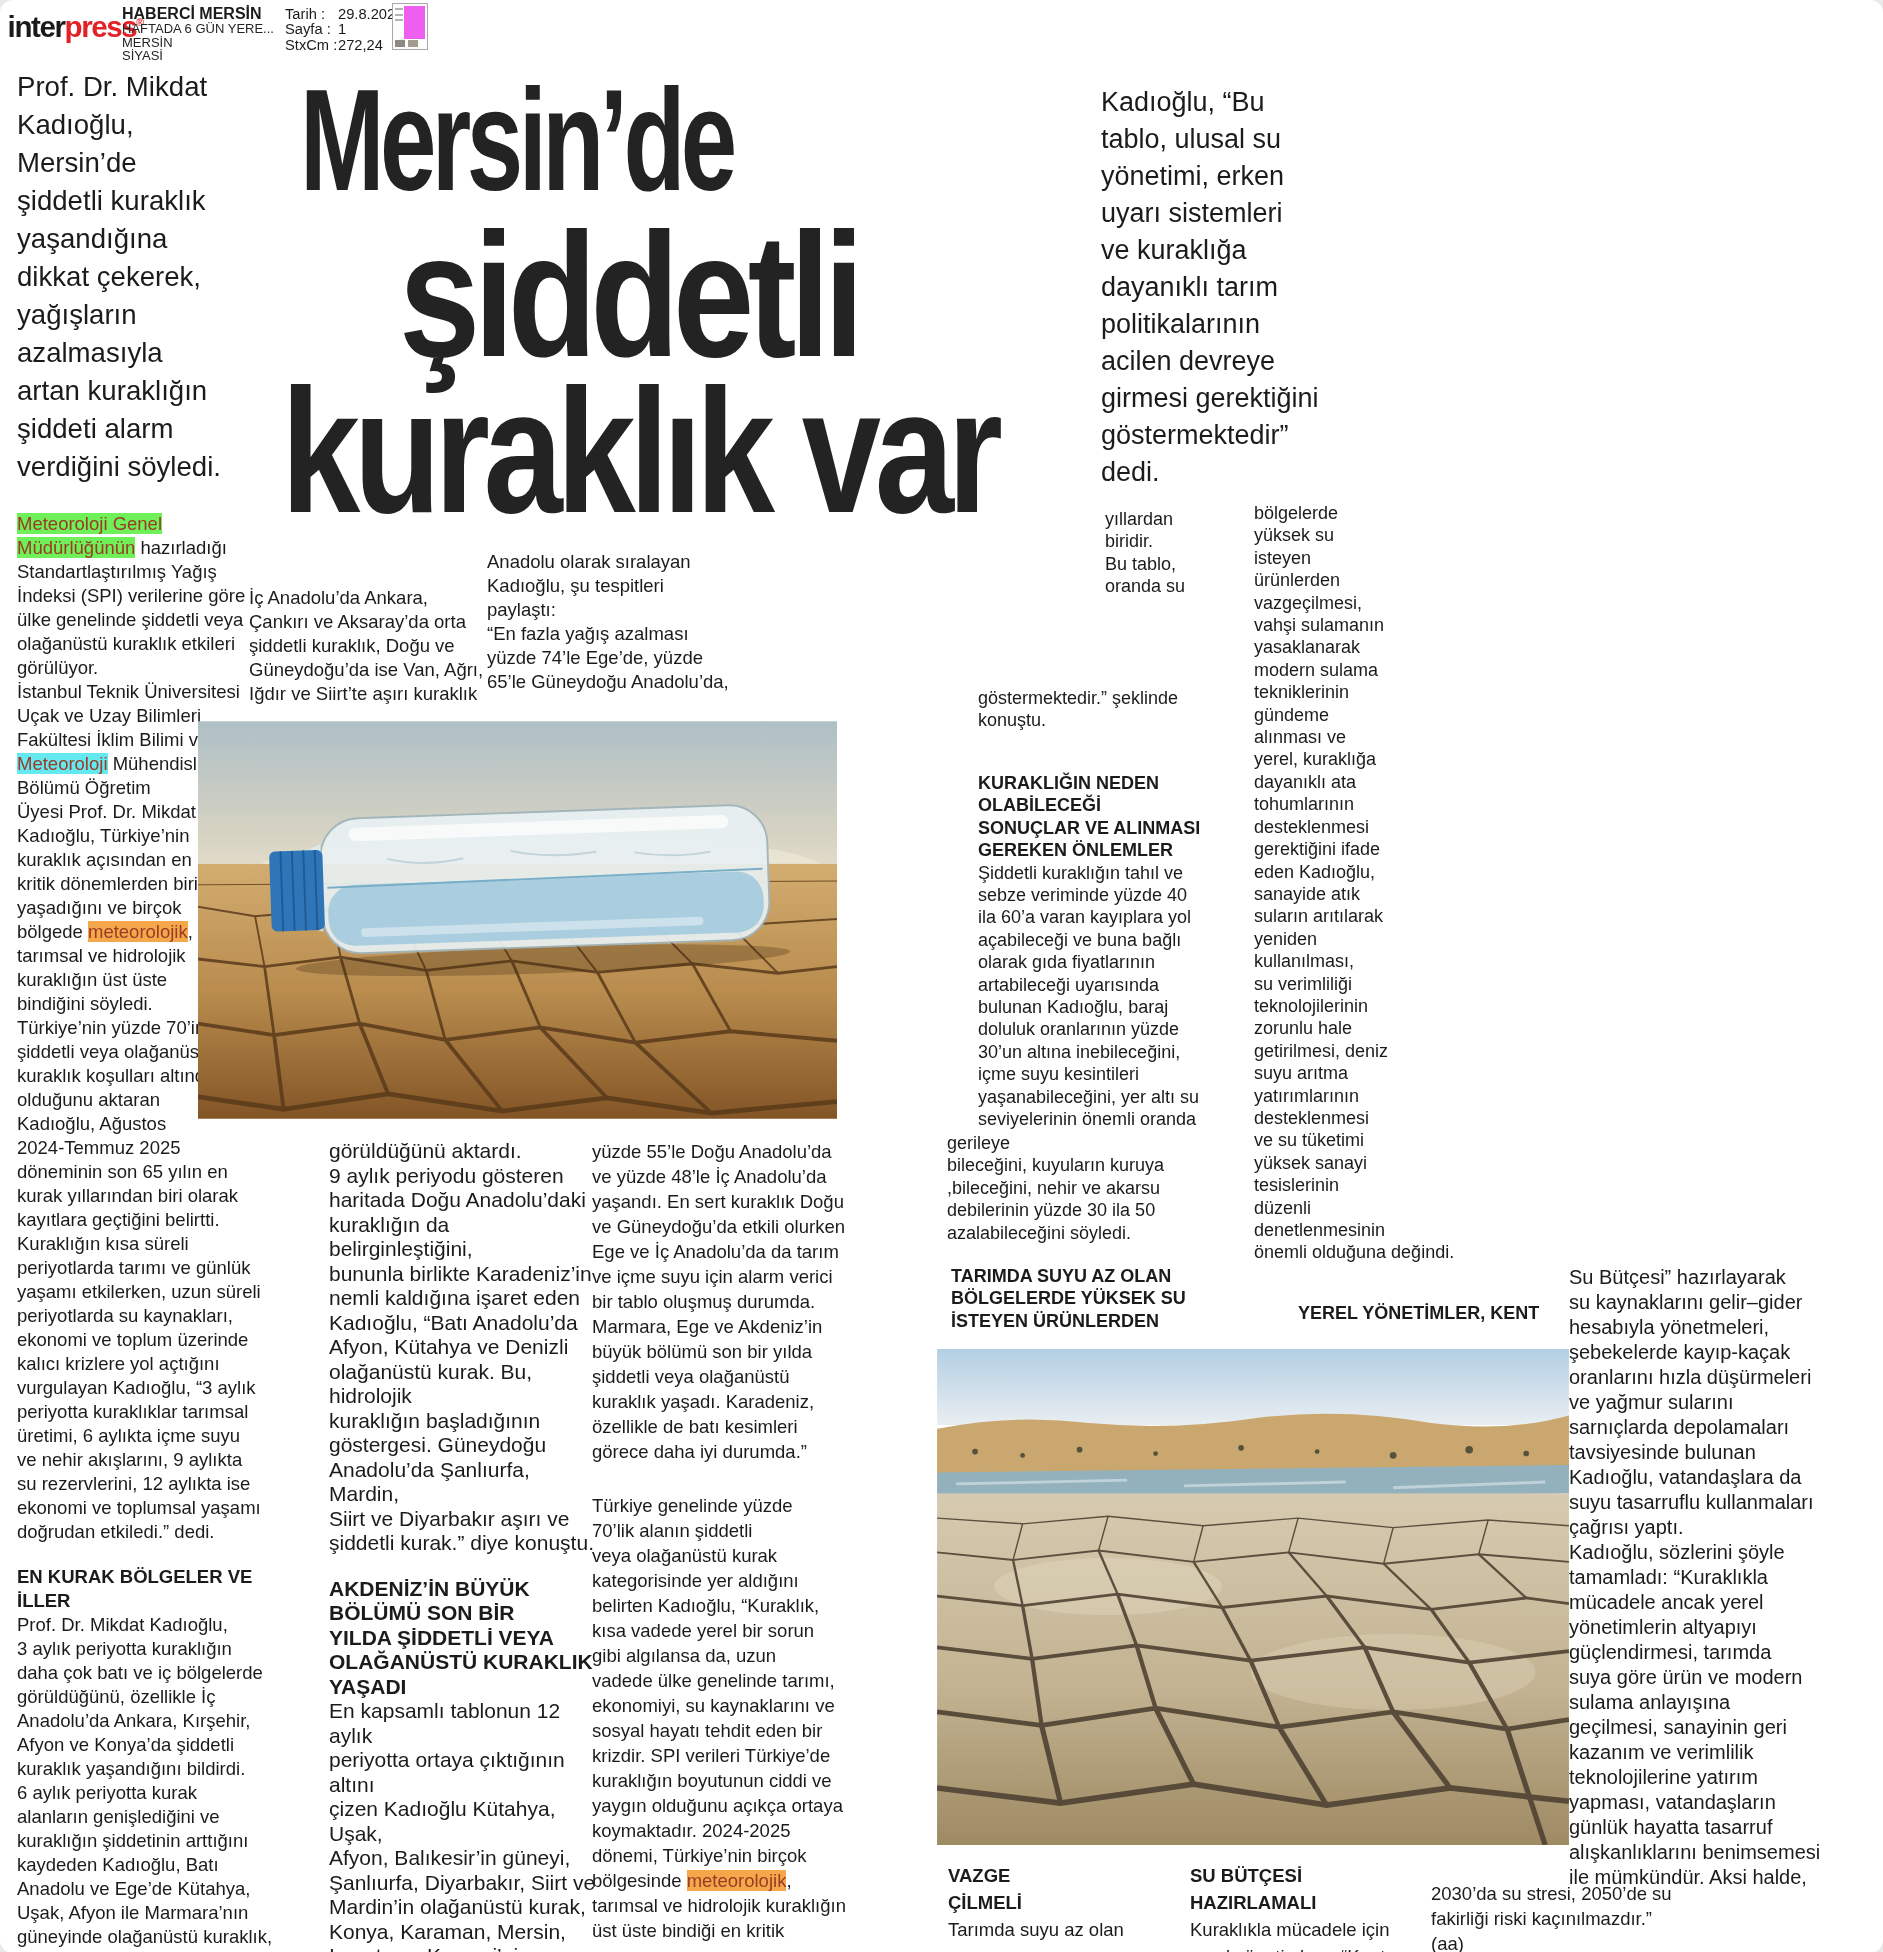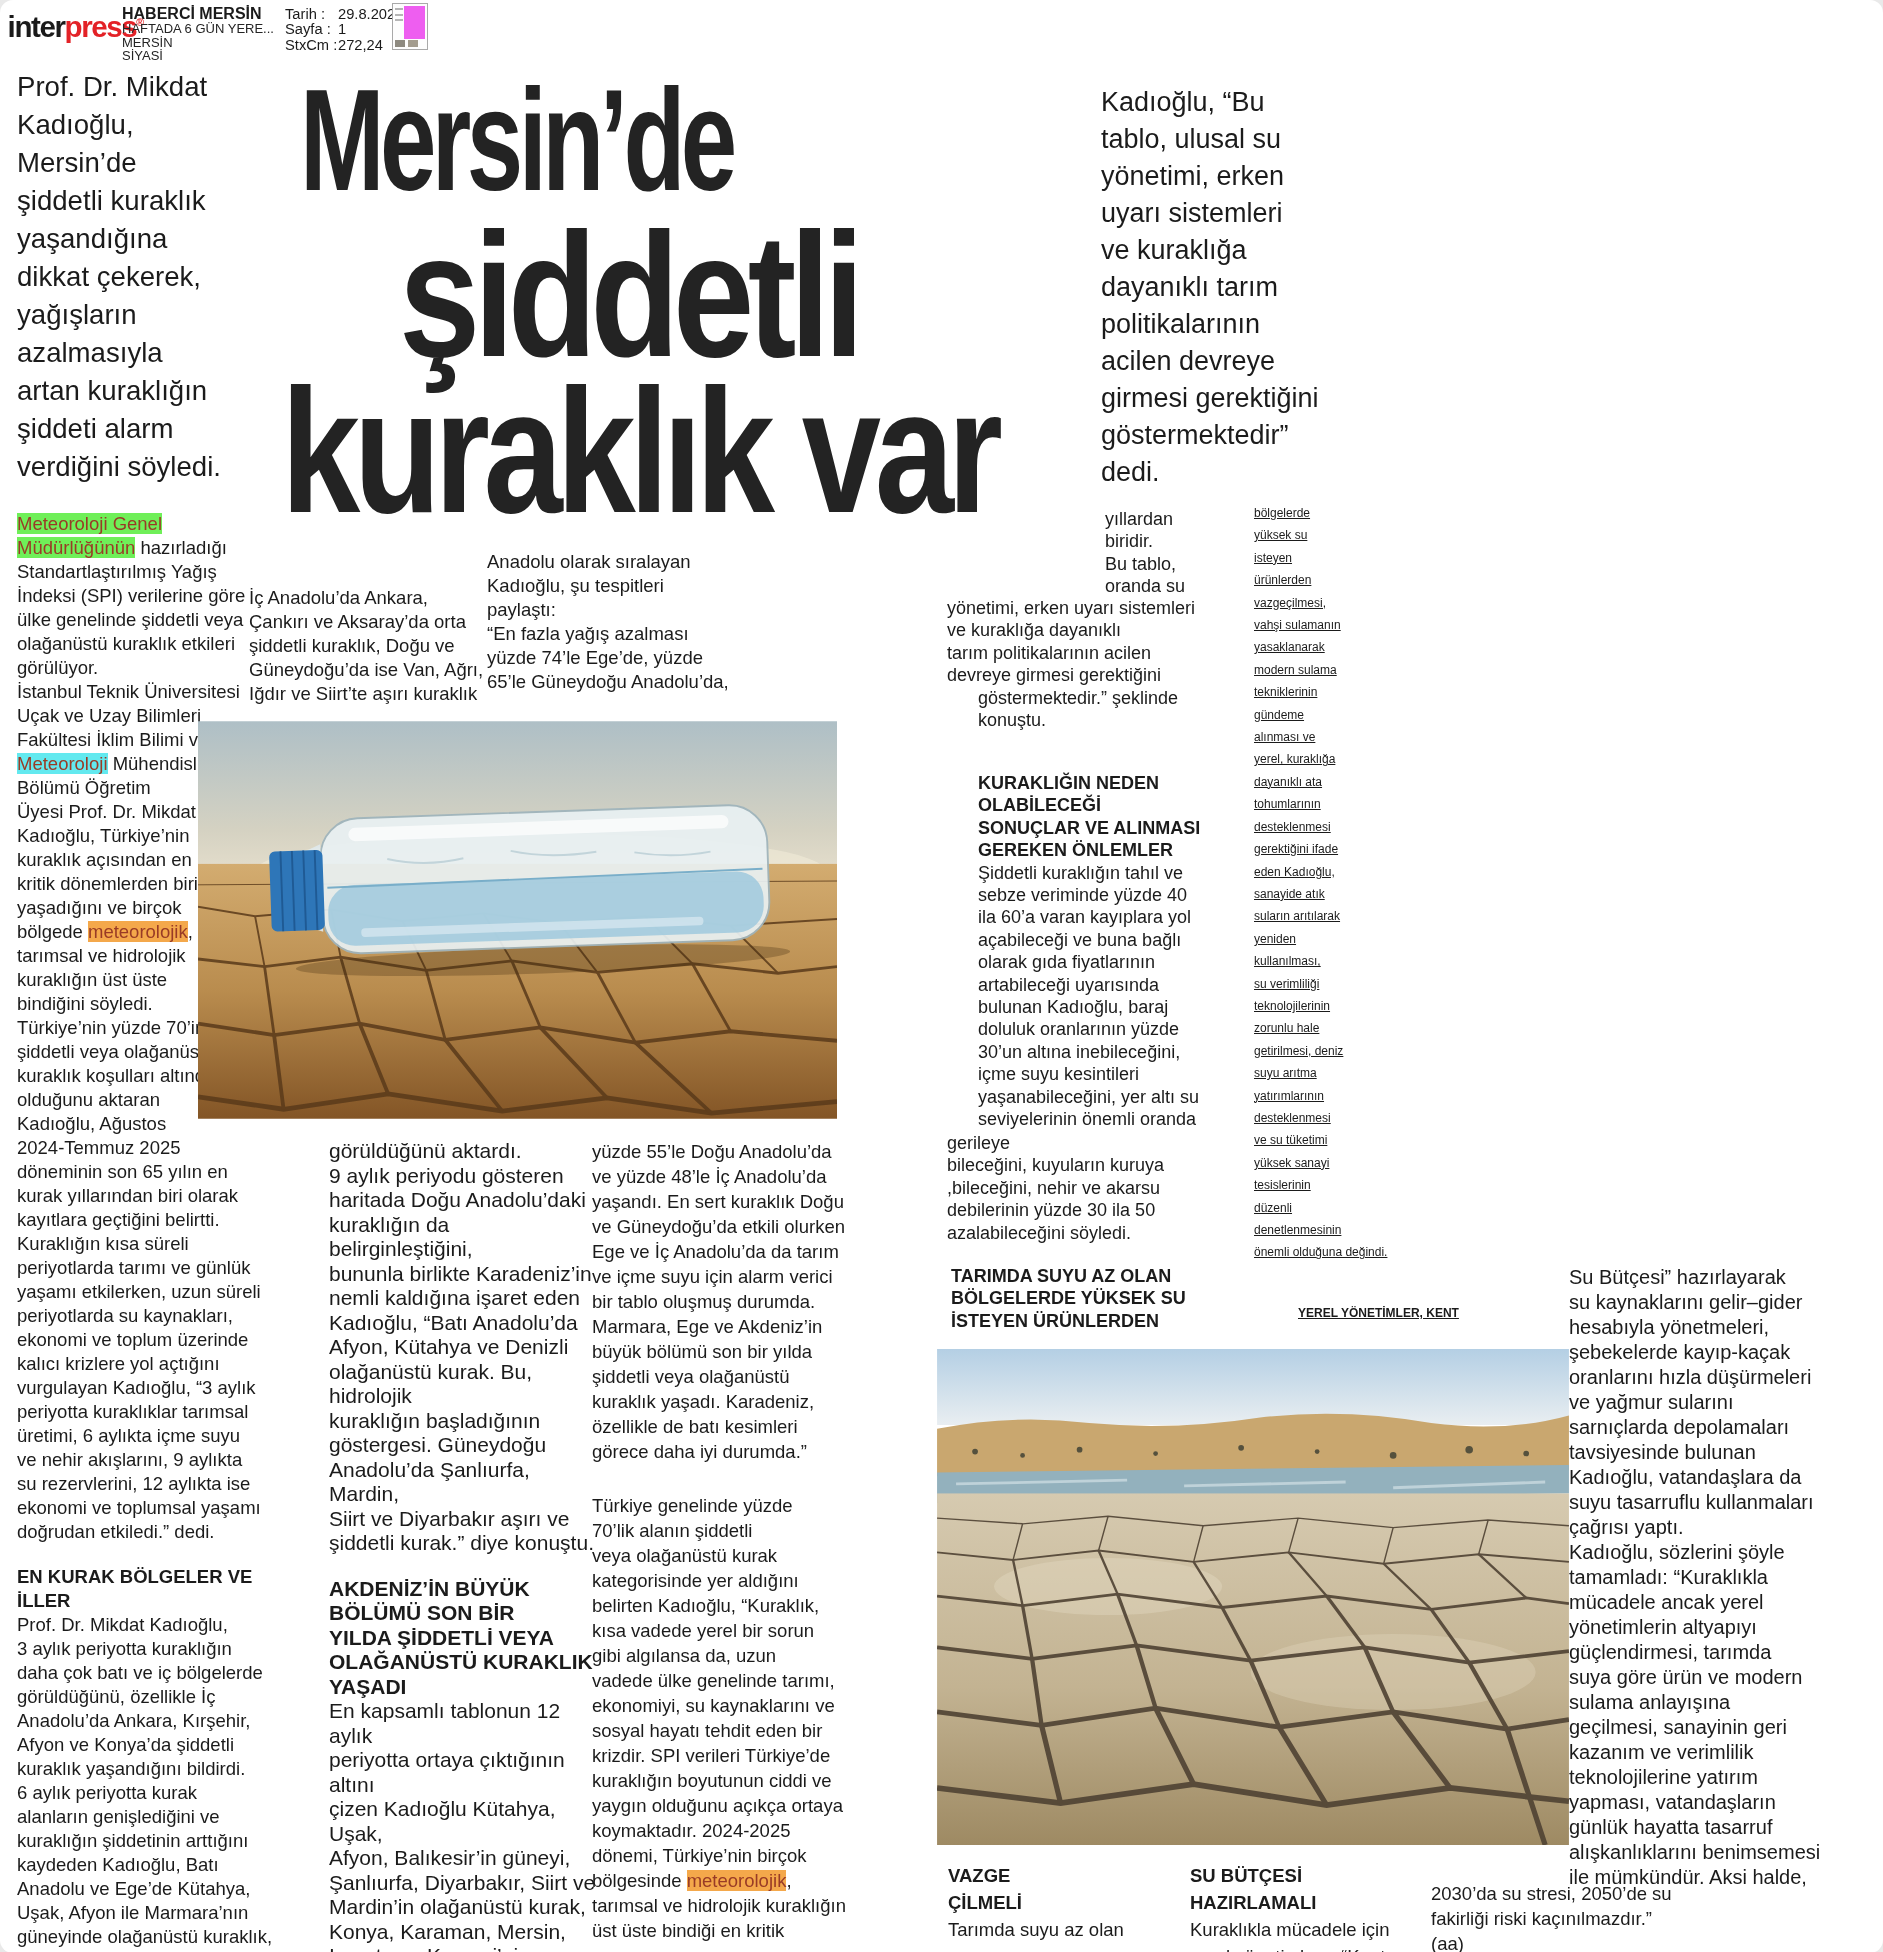--- a/index.html
+++ b/index.html
@@ -43,21 +43,21 @@
   #col2 .p2{margin-top:0px;}
   #col3{left:592px;top:1139px;width:259px;font-size:18.5px;line-height:25px;}
   #col3 .p2{margin-top:28.5px;}
   #col4-wrapA{left:1105px;top:508px;width:133px;font-size:18px;line-height:22.4px;}
   #col4-wrapB{left:947px;top:597px;width:304px;font-size:18px;line-height:22.4px;}
   #col4-wrapC{left:978px;top:687px;width:285px;font-size:18px;line-height:22.4px;}
   #col4-main{left:978px;top:772px;width:290px;font-size:18px;line-height:22.4px;}
   #col4-main .heading{font-weight:bold;}
   #col4-lower{left:947px;top:1132px;width:304px;font-size:18px;line-height:22.4px;}
   #col4-heading2{left:951px;top:1265px;width:285px;font-size:18px;line-height:22.4px;font-weight:bold;}
-  #col5{left:1254px;top:502px;width:233px;font-size:12px;line-height:22.4px;text-decoration:underline;}
+  #col5{left:1254px;top:502px;width:233px;font-size:18px;line-height:22.4px;}
   #col5 .heading{margin-top:38px;font-weight:bold;white-space:nowrap;margin-left:44px;}
   #col6{left:1569px;top:1265px;width:295px;font-size:20px;line-height:25px;}
   #col6-tail{left:1431px;top:1881px;width:418px;font-size:18.5px;line-height:25px;}
   #cap1{left:948px;top:1862px;width:228px;font-size:18.5px;line-height:27px;}
   #cap2{left:1190px;top:1862px;width:238px;font-size:18.5px;line-height:27px;}
   .cap-title{font-weight:bold;}
 
   
   .hl-green{background:var(--hl-green,#6fef58);color:var(--hl-text,#993b26);}
   .hl-cyan{background:var(--hl-cyan,#63e9ef);color:var(--hl-text,#993b26);}
@@ -307,24 +307,20 @@
 dönemi, Türkiye’nin birçok
 bölgesinde </span><span class="hl-orange">meteorolojik</span><span>,
 tarımsal ve hidrolojik kuraklığın
 üst üste bindiği en kritik</span></div>
   </div>
 
   <div class="abs pre" id="col4-wrapA">yıllardan
 biridir.
 Bu tablo,
 oranda su</div>
-  <div class="abs pre" id="col4-wrapB">yönetimi, erken uyarı sistemleri
-ve kuraklığa dayanıklı
-tarım politikalarının acilen
-devreye girmesi gerektiğini</div>
   <div class="abs pre" id="col4-wrapC">göstermektedir.” şeklinde
 konuştu.</div>
   <div class="abs" id="col4-main">
     <div class="pre heading">KURAKLIĞIN NEDEN
 OLABİLECEĞİ
 SONUÇLAR VE ALINMASI
 GEREKEN ÖNLEMLER</div>
     <div class="pre">Şiddetli kuraklığın tahıl ve
 sebze veriminde yüzde 40
 ila 60’a varan kayıplara yol

